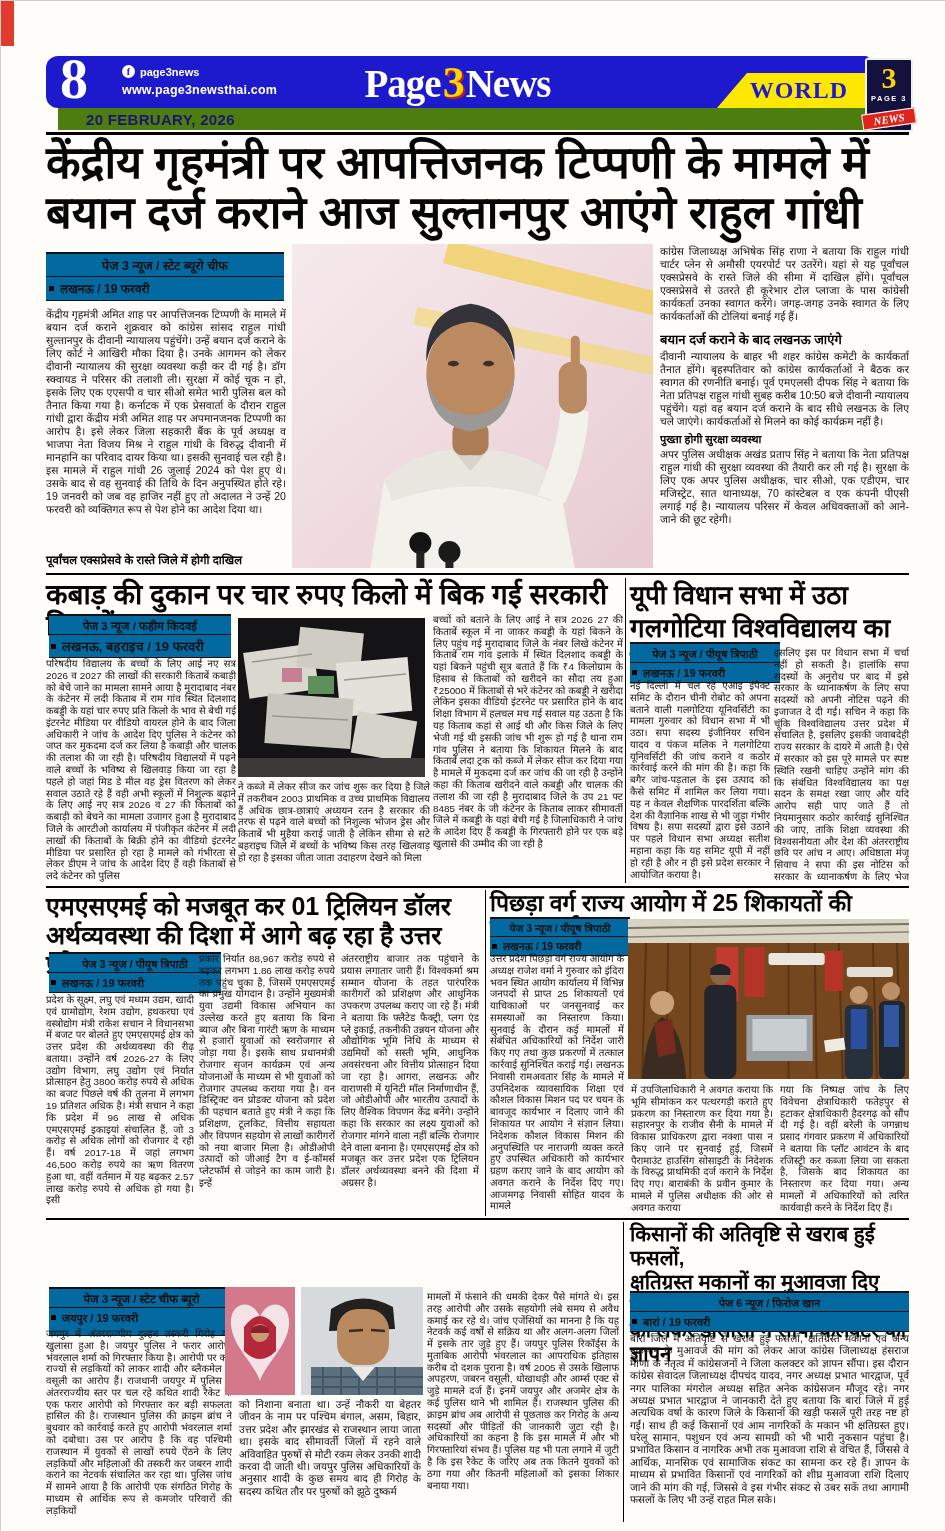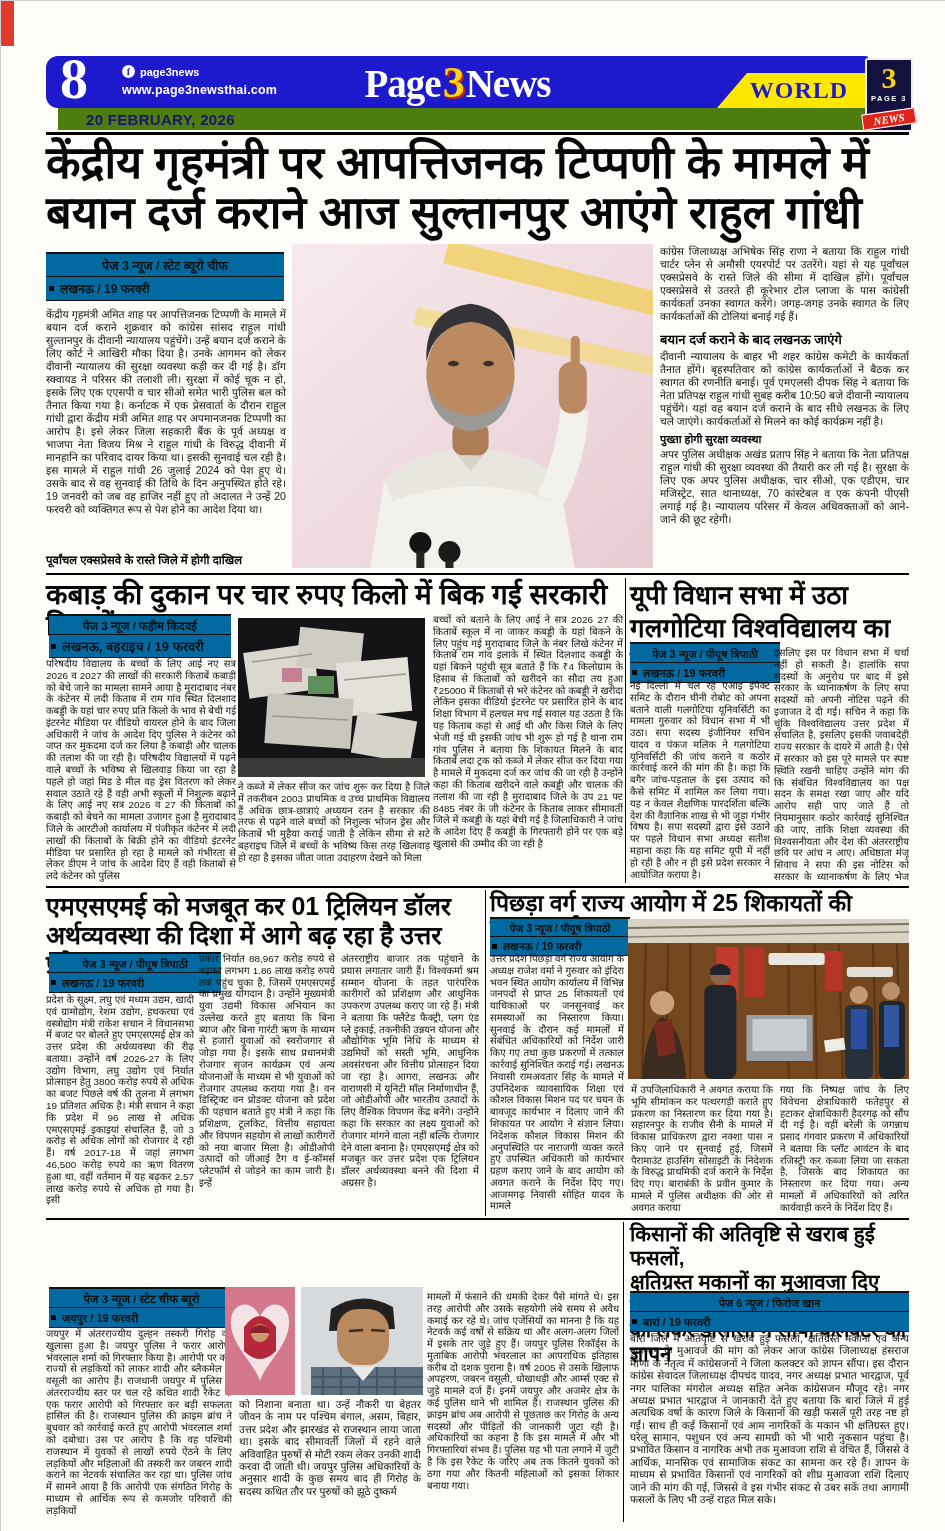--- a/index.html
+++ b/index.html
@@ -233,21 +233,21 @@
       <rect x="196" y="120" width="20" height="12" fill="#efece4" transform="rotate(-8 206 126)"></rect>
     </svg>
   </div>
   <div class="abs col bt2" style="left:630px;top:1083px;width:142px;height:130px;">में उपजिलाधिकारी ने अवगत कराया कि भूमि सीमांकन कर पत्थरगड़ी कराते हुए प्रकरण का निस्तारण कर दिया गया है। सहारनपुर के राजीव सैनी के मामले में विकास प्राधिकरण द्वारा नक्शा पास न किए जाने पर सुनवाई हुई, जिसमें पैरामाउंट हाउसिंग सोसाइटी के निदेशक के विरुद्ध प्राथमिकी दर्ज कराने के निर्देश दिए गए। बाराबंकी के प्रवीन कुमार के मामले में पुलिस अधीक्षक की ओर से अवगत कराया</div>
   <div class="abs col bt2" style="left:779px;top:1083px;width:129px;height:130px;">गया कि निष्पक्ष जांच के लिए विवेचना क्षेत्राधिकारी फतेहपुर से हटाकर क्षेत्राधिकारी हैदरगढ़ को सौंप दी गई है। वहीं बरेली के जगन्नाथ प्रसाद गंगवार प्रकरण में अधिकारियों ने बताया कि प्लॉट आवंटन के बाद रजिस्ट्री कर कब्जा लिया जा सकता है, जिसके बाद शिकायत का निस्तारण कर दिया गया। अन्य मामलों में अधिकारियों को त्वरित कार्यवाही करने के निर्देश दिए हैं।</div>
 
   <div class="abs rule" style="left:45px;top:1217px;width:863px;height:2px;"></div>
 
   <div class="abs byline-box" style="left:48px;top:1286px;width:185px;">
     <div class="byline" style="font-size:11.5px;padding:2px 0 1px;">पेज 3 न्यूज / स्टेट चीफ ब्यूरो</div>
-    <div class="dateline" style="font-size:11px;padding:2px 0 2px 2px;">
+    <div class="dateline" style="font-size:11px;padding:2px 0 10px 2px;">
         <span class="sq"></span>
         <span>जयपुर / 19 फरवरी</span>
       </div>
   </div>
   <div class="abs col bt2" style="left:45px;top:1327px;width:186px;height:200px;">जयपुर में अंतरराज्यीय दुल्हन तस्करी गिरोह का खुलासा हुआ है। जयपुर पुलिस ने फरार आरोपी भंवरलाल शर्मा को गिरफ्तार किया है। आरोपी पर कई राज्यों से लड़कियों को लाकर शादी और ब्लैकमेल से वसूली का आरोप हैं। राजधानी जयपुर में पुलिस ने अंतरराज्यीय स्तर पर चल रहे कथित शादी रैकेट के एक फरार आरोपी को गिरफ्तार कर बड़ी सफलता हासिल की है। राजस्थान पुलिस की क्राइम ब्रांच ने बुधवार को कार्रवाई करते हुए आरोपी भंवरलाल शर्मा को दबोचा। उस पर आरोप है कि वह पश्चिमी राजस्थान में युवकों से लाखों रुपये ऐंठने के लिए लड़कियों और महिलाओं की तस्करी कर जबरन शादी कराने का नेटवर्क संचालित कर रहा था। पुलिस जांच में सामने आया है कि आरोपी एक संगठित गिरोह के माध्यम से आर्थिक रूप से कमजोर परिवारों की लड़कियों</div>
   <div class="abs photo" style="left:224px;top:1286px;width:198px;height:108px;">
     <svg viewBox="0 0 198 108" width="100%" height="100%" preserveAspectRatio="none">
       <rect width="70" height="108" fill="#d4798b"></rect>
       <path d="M35 30 C27 10 4 15 6 38 C8 60 29 76 35 94 C41 76 62 60 64 38 C66 15 43 10 35 30 Z" fill="#f3e3e6"></path>
       <path d="M19 40 Q35 18 51 40 L51 64 Q35 80 19 64 Z" fill="#b5273a"></path>

